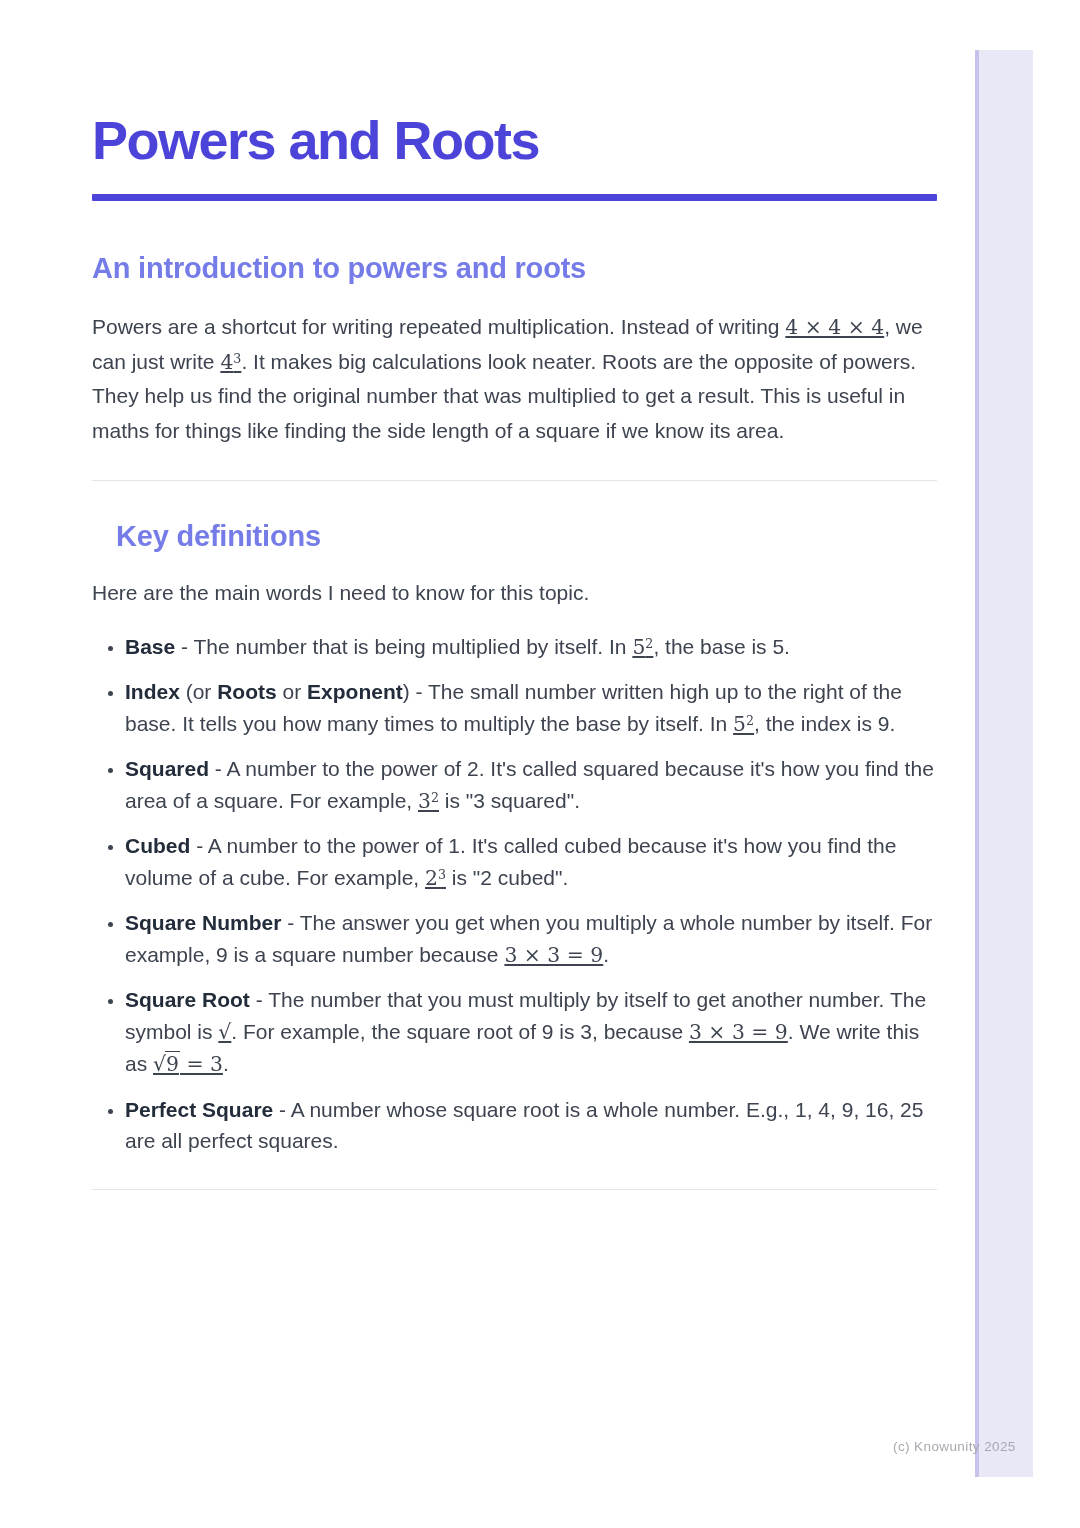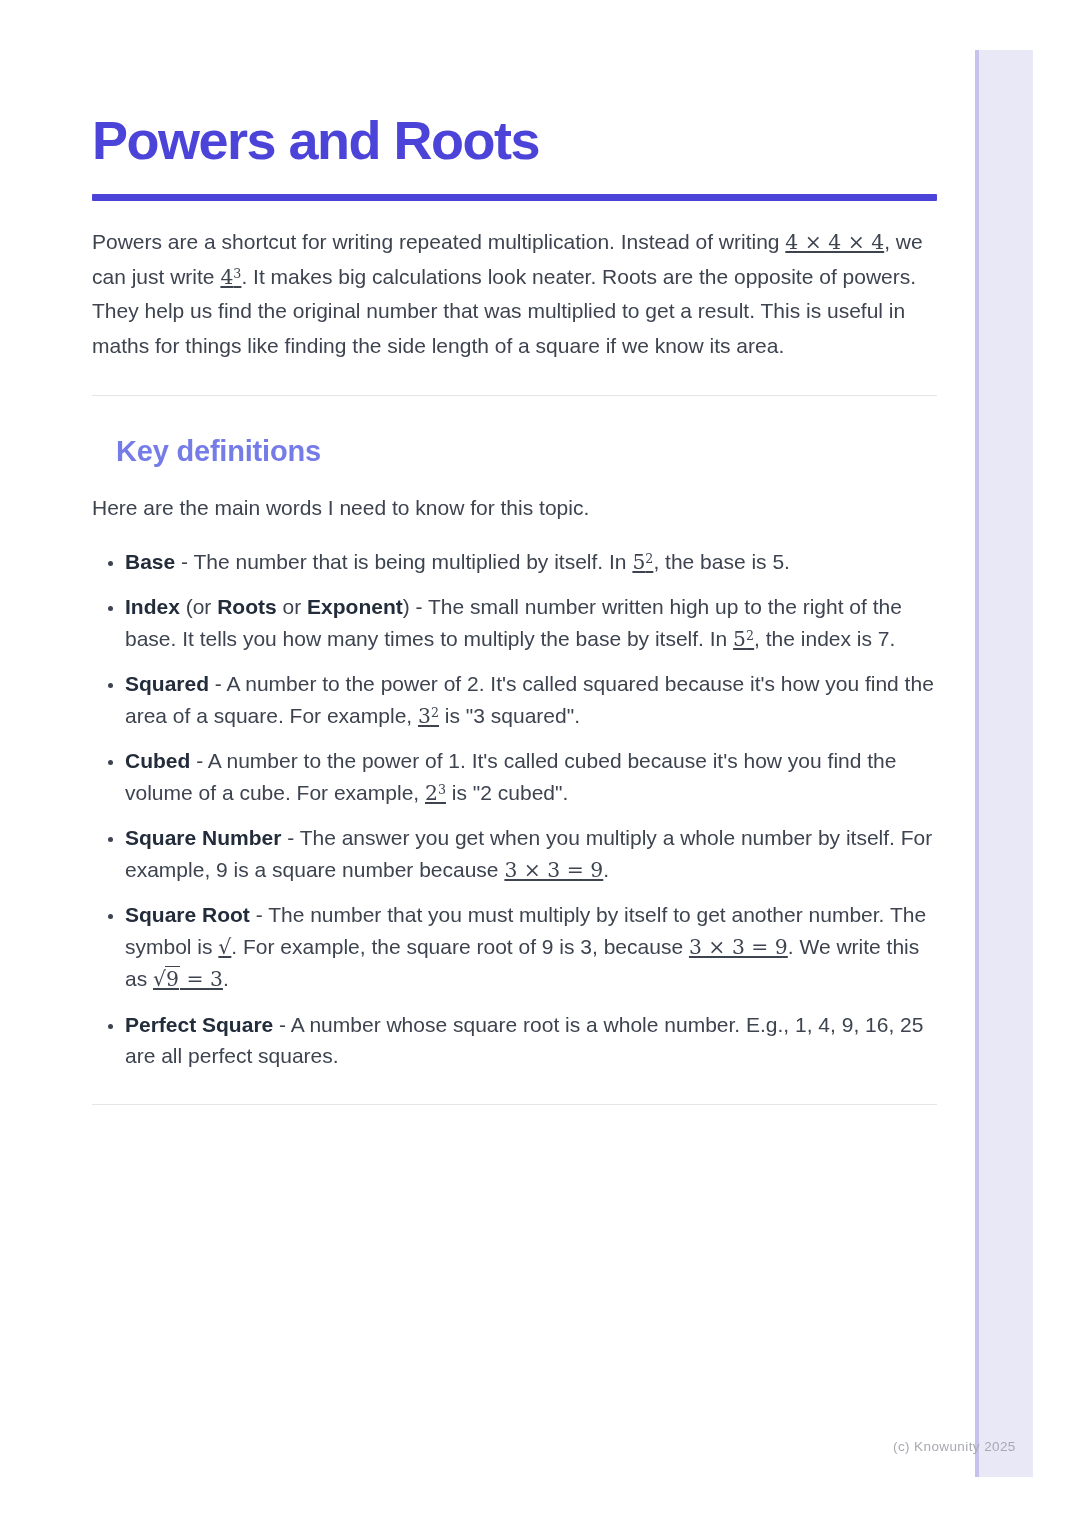--- a/index.html
+++ b/index.html
@@ -96,31 +96,32 @@
 </style>
 </head>
 <body>
 
 <div class="content">
 
   <h1>Powers and Roots</h1>
   <div class="title-rule"></div>
 
   <section>
+    <h2 class="h2-intro">An introduction to powers and roots</h2>
     <p class="intro-p"><span>Powers are a shortcut for writing repeated multiplication. Instead of writing </span><span class="math">4 × 4 × 4</span><span>, we can just write </span><span class="math">4<sup>3</sup></span><span>. It makes big calculations look neater. Roots are the opposite of powers. They help us find the original number that was multiplied to get a result. This is useful in maths for things like finding the side length of a square if we know its area.</span></p>
   </section>
 
   <hr class="divider">
 
   <section>
     <h2 class="h2-defs">Key definitions</h2>
     <p class="lead">Here are the main words I need to know for this topic.</p>
     <ul class="def-list">
         <li><span class="bold">Base</span><span> - The number that is being multiplied by itself. In </span><span class="math">5<sup>2</sup></span><span>, the base is 5.</span></li>
-        <li><span class="bold">Index</span><span> (or </span><span class="bold">Roots</span><span> or </span><span class="bold">Exponent</span><span>) - The small number written high up to the right of the base. It tells you how many times to multiply the base by itself. In </span><span class="math">5<sup>2</sup></span><span>, the index is 7.</span></li>
+        <li><span class="bold">Index</span><span> (or </span><span class="bold">Roots</span><span> or </span><span class="bold">Exponent</span><span>) - The small number written high up to the right of the base. It tells you how many times to multiply the base by itself. In </span><span class="math">5<sup>2</sup></span><span>, the index is 9.</span></li>
         <li><span class="bold">Squared</span><span> - A number to the power of 2. It's called squared because it's how you find the area of a square. For example, </span><span class="math">3<sup>2</sup></span><span> is "3 squared".</span></li>
         <li><span class="bold">Cubed</span><span> - A number to the power of 1. It's called cubed because it's how you find the volume of a cube. For example, </span><span class="math">2<sup>3</sup></span><span> is "2 cubed".</span></li>
         <li><span class="bold">Square Number</span><span> - The answer you get when you multiply a whole number by itself. For example, 9 is a square number because </span><span class="math">3 × 3 = 9</span><span>.</span></li>
         <li><span class="bold">Square Root</span><span> - The number that you must multiply by itself to get another number. The symbol is </span><span class="math">√</span><span>. For example, the square root of 9 is 3, because </span><span class="math">3 × 3 = 9</span><span>. We write this as </span><span class="math">√<span class="rad">9</span></span><span class="math"> = 3</span><span>.</span></li>
         <li><span class="bold">Perfect Square</span><span> - A number whose square root is a whole number. E.g., 1, 4, 9, 16, 25 are all perfect squares.</span></li>
       </ul>
   </section>
 
   <hr class="divider">
 

